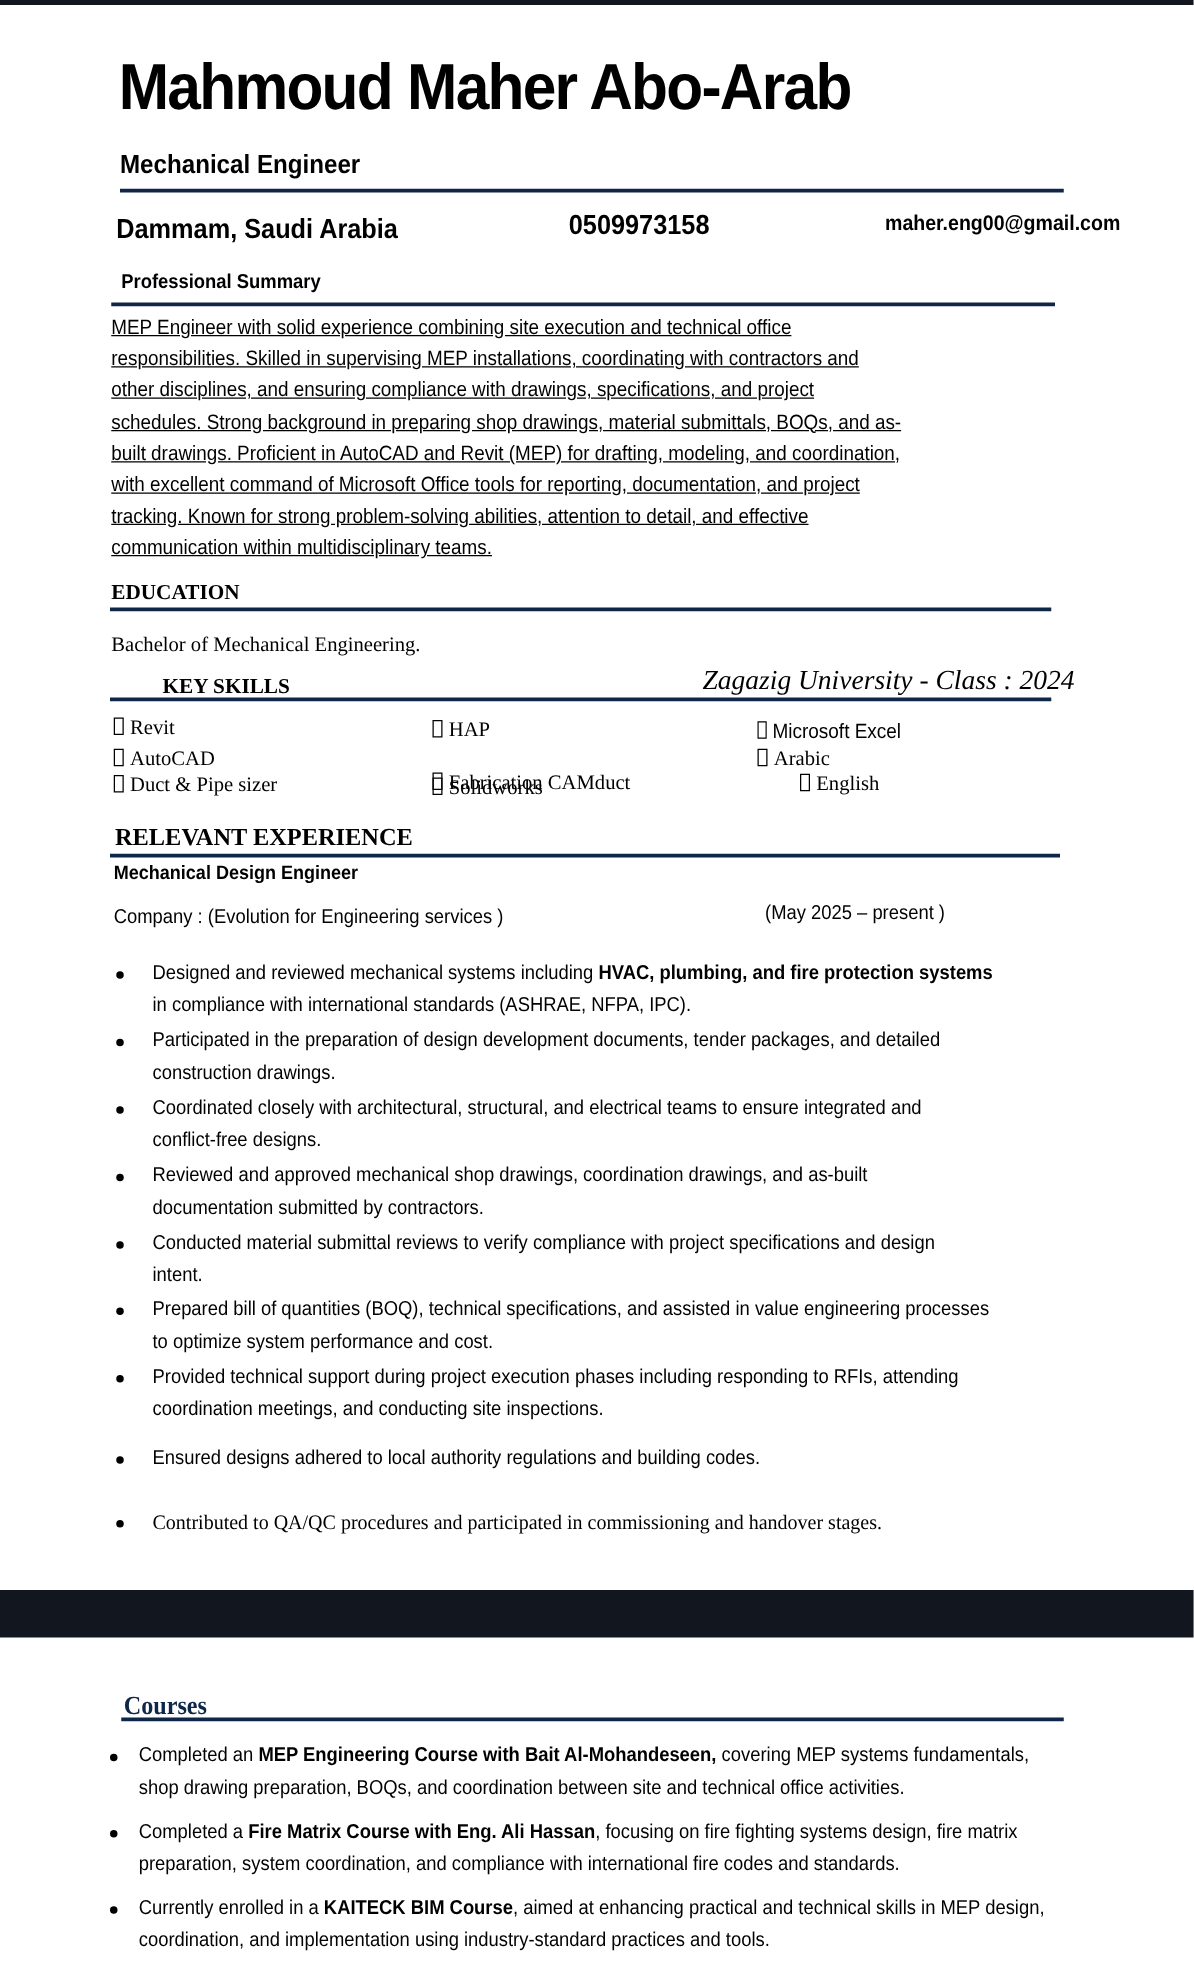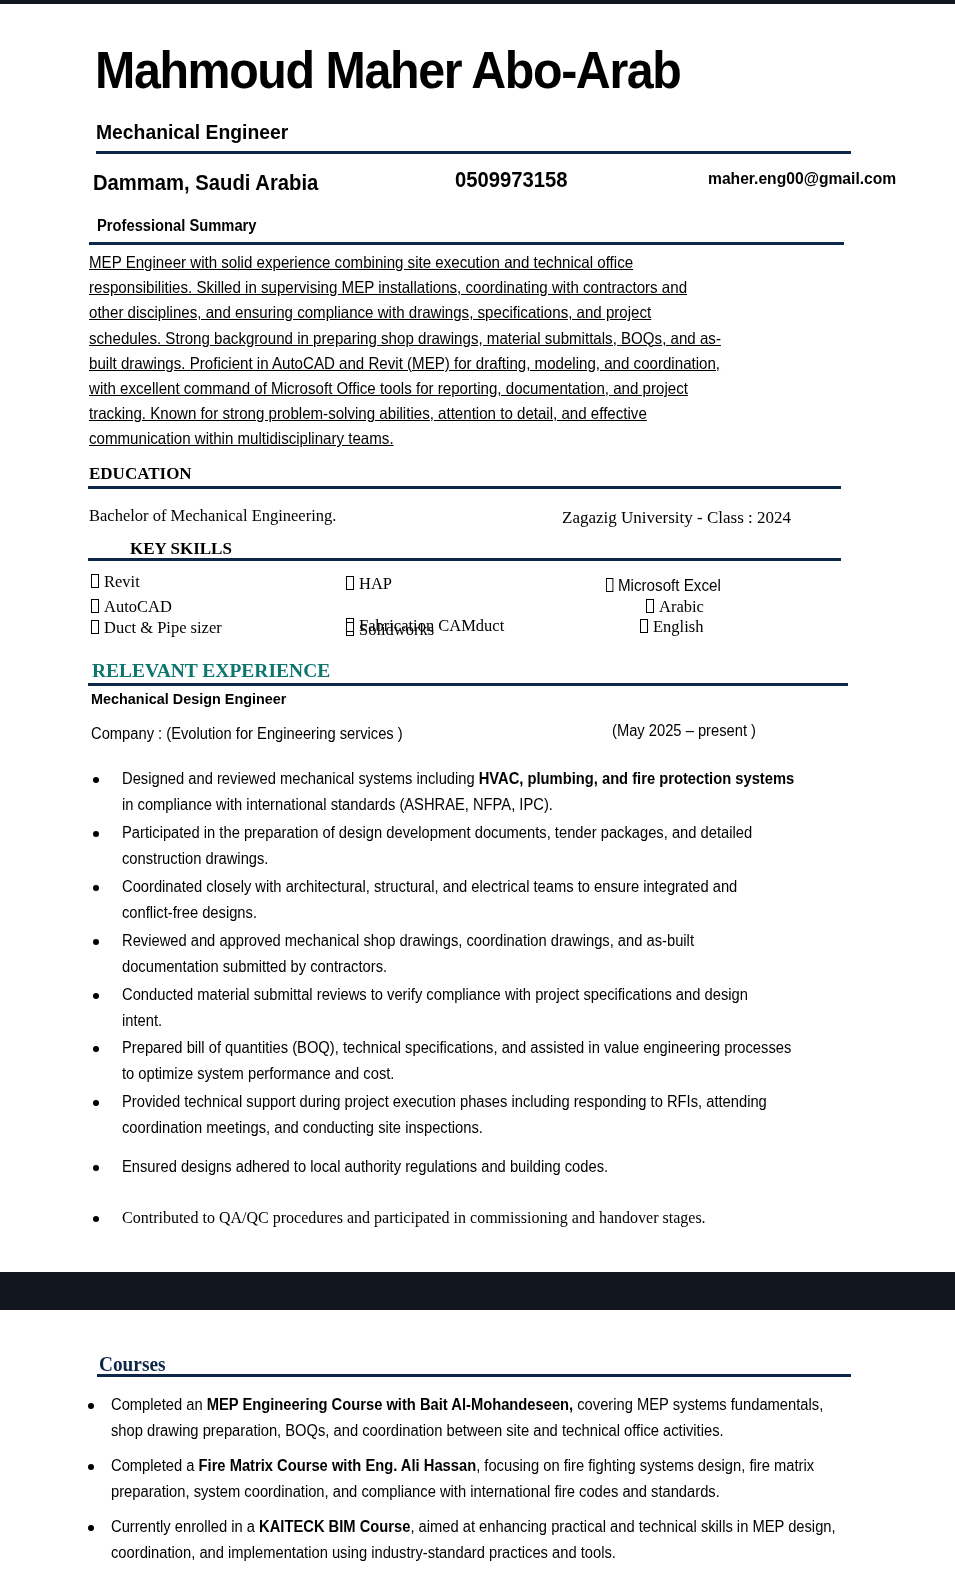--- a/index.html
+++ b/index.html
@@ -13,25 +13,25 @@
   .name { left:95px; top:40px; font-size:52px; font-weight:bold; letter-spacing:-1.5px; transform:scaleX(0.93); transform-origin:left; }
   .jobtitle { left:96px; top:120px; font-size:21px; font-weight:bold; transform:scaleX(0.92); transform-origin:left; }
   .loc { left:93px; top:170px; font-size:22px; font-weight:bold; transform:scaleX(0.92); transform-origin:left; }
   .phone { left:455px; top:167px; font-size:22px; font-weight:bold; transform:scaleX(0.92); transform-origin:left; }
   .email { left:708px; top:169px; font-size:17px; font-weight:bold; transform:scaleX(0.92); transform-origin:left; }
   .sumhead { left:97px; top:217px; font-size:16px; font-weight:bold; transform:scaleX(0.92); transform-origin:left; }
   .summary { position:absolute; left:89px; top:250px; width:780px; font-size:16.5px; line-height:25.2px;text-decoration:underline; }
   .summary .ln { display:block; white-space:nowrap; transform:scaleX(0.915); transform-origin:left; }
   .edu-head { left:89px; top:464px; font-size:17px; font-weight:bold; }
   .edu-deg { left:89px; top:506px; font-size:16.5px; }
-  .edu-uni { left:562px; top:508px; font-size:17px; }
+  .edu-uni { left:562px; top:531px; font-size:22px;font-style:italic; }
   .skills-head { left:94px; top:539px; font-size:17px; font-weight:bold;margin-left:36px; }
   .skill { position:absolute; font-size:16.5px; white-space:nowrap; }
   .skill .box { display:inline-block; width:6px; height:12px; border:1px solid #000; margin-right:5px; vertical-align:-1px; }
-  .exp-head { left:92px; top:660px; font-size:19.5px; font-weight:bold; color:#0f766e; }
+  .exp-head { left:92px; top:660px; font-size:19.5px; font-weight:bold; color:#000000; }
   .role { left:91px; top:690px; font-size:15.5px; font-weight:bold; transform:scaleX(0.93); transform-origin:left; }
   .company { left:91px; top:725px; font-size:16px; transform:scaleX(0.92); transform-origin:left; }
   .dates { left:612px; top:722px; font-size:16px; transform:scaleX(0.92); transform-origin:left; }
   .bullet { position:absolute; left:93px; width:780px; font-size:16px; line-height:26px; }
   .bullet .dot { position:absolute; left:0; top:11px; width:6px; height:6px; border-radius:50%; background:#000; }
   .bullet .txt { position:absolute; left:29px; width:780px; }
   .bullet .ln { display:block; white-space:nowrap; transform:scaleX(0.92); transform-origin:left; }
   .bullet.serif .ln { transform:scaleX(0.97); font-size:16.5px; }
   .courses-head { left:99px; top:1352px; font-size:21px; font-weight:bold; color:#0e2647; transform:scaleX(0.92); transform-origin:left; }
   .cbullet { position:absolute; left:88px; width:820px; font-size:16px; line-height:26px; }
@@ -76,21 +76,21 @@
 
 <div class="skill serif" style="left:91px; top:572px;"><span class="box"></span><span>Revit</span></div>
 <div class="skill serif" style="left:91px; top:597px;text-align:center;"><span class="box"></span><span>AutoCAD</span></div>
 <div class="skill serif" style="left:91px; top:618px;"><span class="box"></span><span>Duct &amp; Pipe sizer</span></div>
 
 <div class="skill serif" style="left:346px; top:574px;"><span class="box"></span><span>HAP</span></div>
 <div class="skill serif" style="left:346px; top:596px;margin-top:24px;"><span class="box"></span><span>Solidworks</span></div>
 <div class="skill serif" style="left:346px; top:616px;"><span class="box"></span><span>Fabrication CAMduct</span></div>
 
 <div class="skill sans" style="left:606px; top:576px; transform:scaleX(0.92); transform-origin:left;"><span class="box"></span><span>Microsoft Excel</span></div>
-<div class="skill serif" style="left:606px; top:597px;margin-left:40px;"><span class="box"></span><span>Arabic</span></div>
+<div class="skill serif" style="left:606px; top:597px;"><span class="box"></span><span>Arabic</span></div>
 <div class="skill serif" style="left:640px; top:617px;"><span class="box"></span><span>English</span></div>
 
 <div class="abs serif exp-head">RELEVANT EXPERIENCE</div>
 <div class="rule" style="left:88px; top:683px; width:760px;"></div>
 <div class="abs sans role">Mechanical Design Engineer</div>
 <div class="abs sans company">Company : (Evolution for Engineering services )</div>
 <div class="abs sans dates">(May 2025 – present )</div>
 
 <div class="bullet sans" style="top:766px;">
   <span class="dot"></span>

